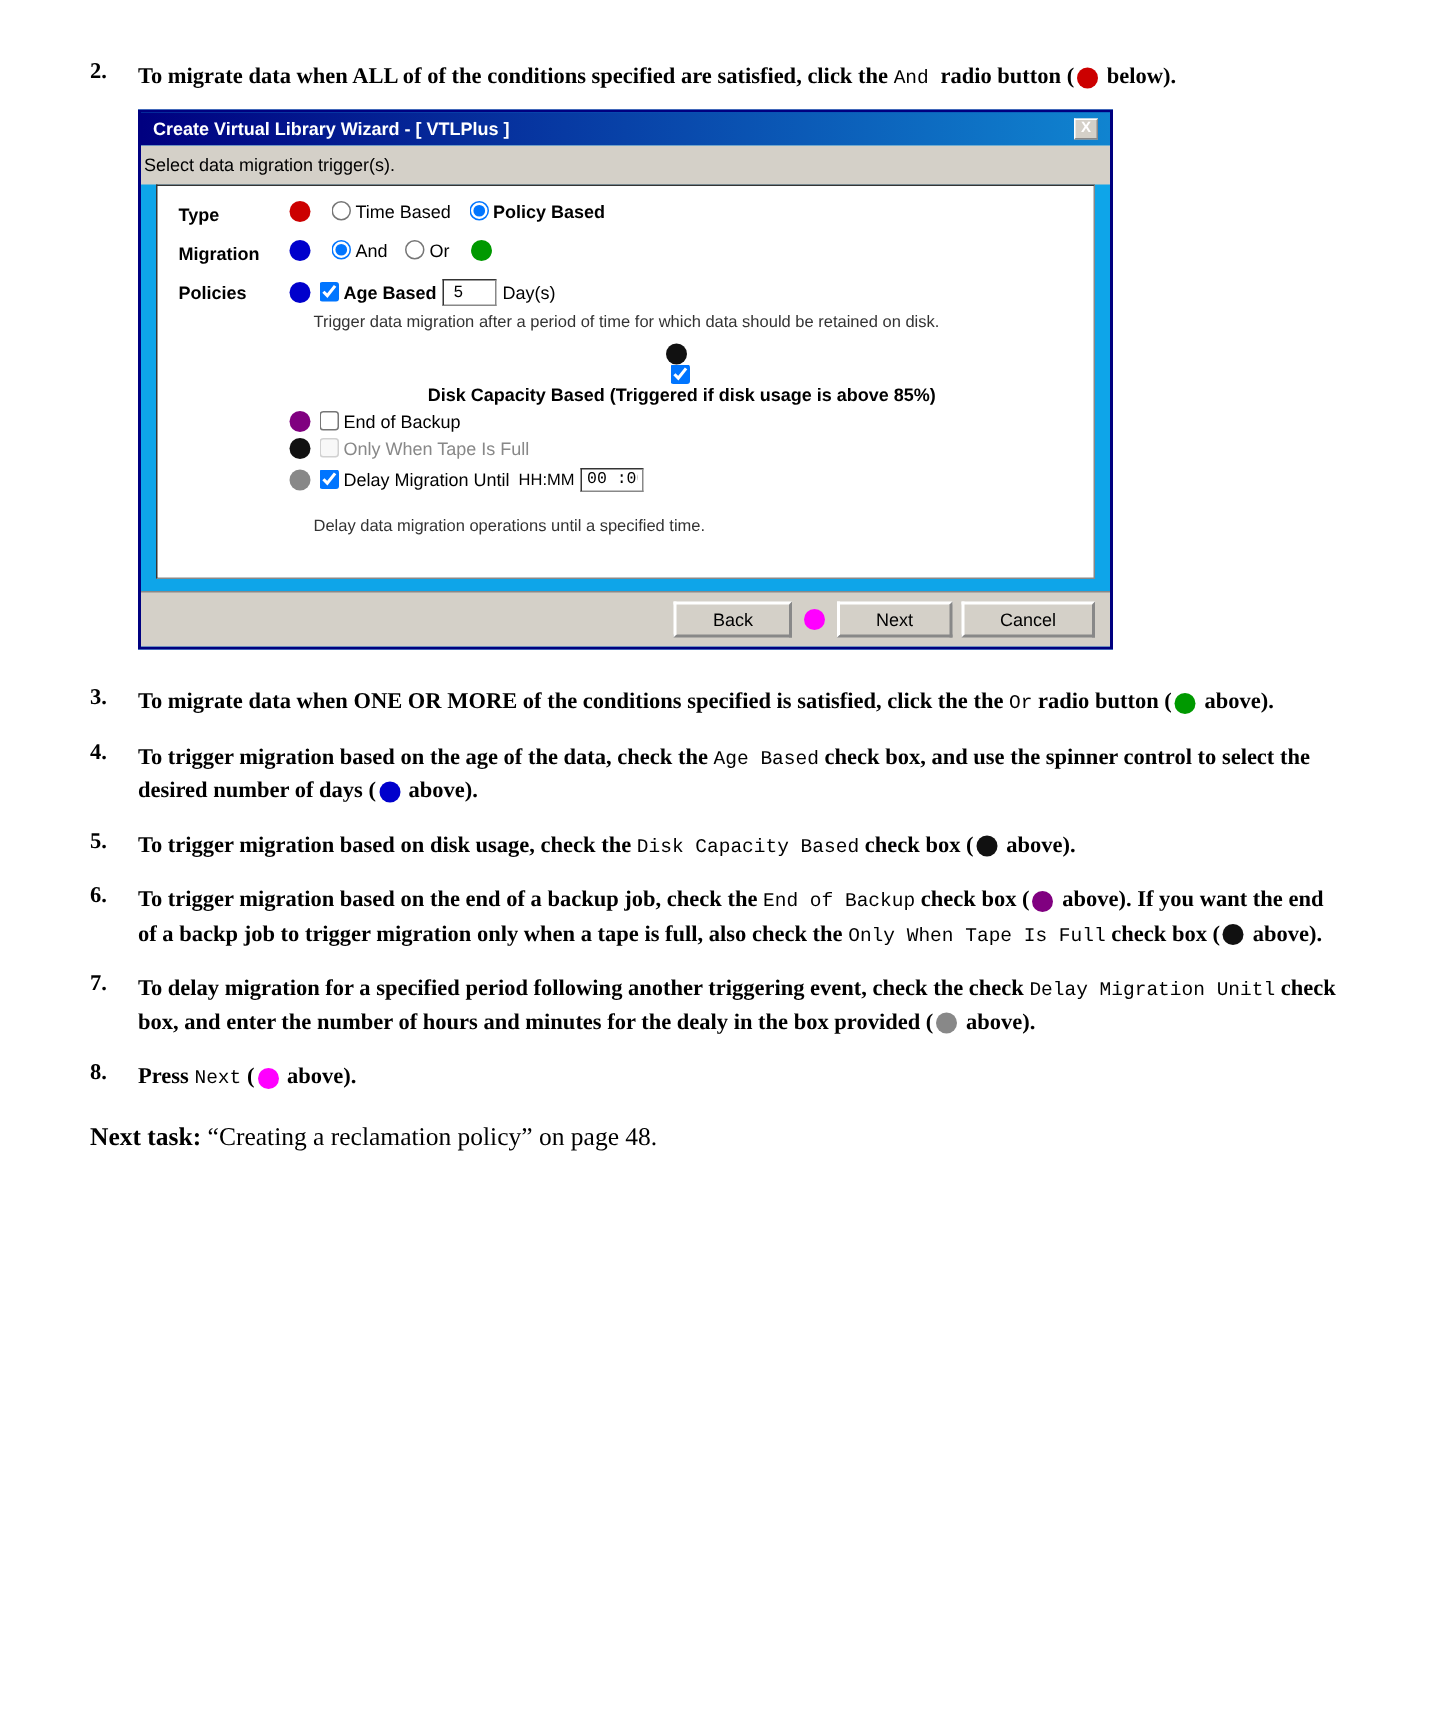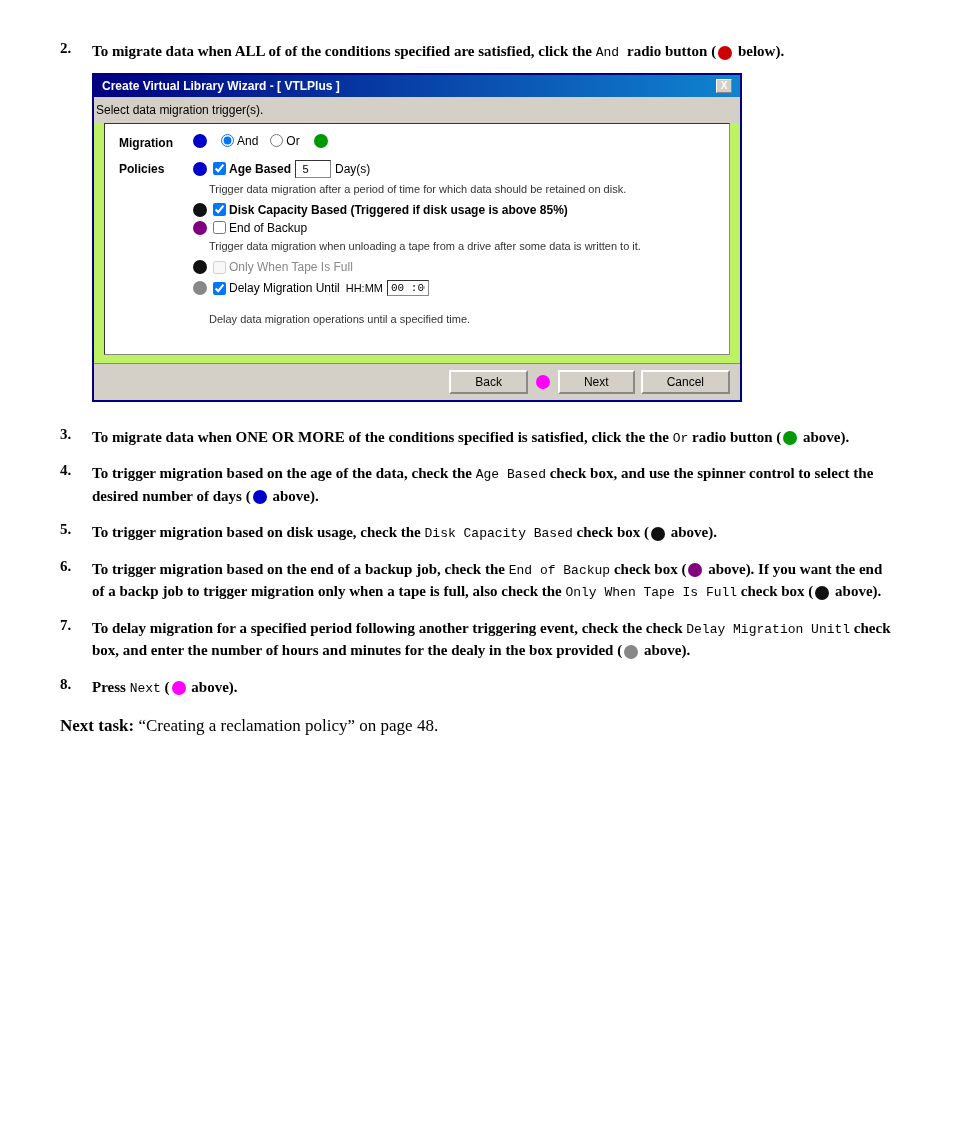--- a/index.html
+++ b/index.html
@@ -9,21 +9,21 @@
       font-size: 15px;
       color: #000;
       padding: 40px 60px;
       width: 954px;
       min-height: 1145px;
     }
 
     
     .wizard-dialog {
       border: 2px solid #000080;
-      background: #bef264;
+      background: #0ea5e9;
       width: 650px;
       margin: 10px 0 10px 0;
       font-family: Arial, sans-serif;
       font-size: 12px;
     }
 
     .wizard-titlebar {
       background: linear-gradient(to right, #000080, #1084d0);
       color: white;
       padding: 4px 8px;
@@ -196,20 +196,36 @@
 
     <div class="wizard-dialog" style="margin-top:10px;">
       <div class="wizard-titlebar">
         <span>Create Virtual Library Wizard - [ VTLPlus ]</span>
         <div class="wizard-close-btn">X</div>
       </div>
       <div class="wizard-subtitle">Select data migration trigger(s).</div>
 
       <div class="wizard-body">
 
+        <div class="wizard-row">
+          <div class="wizard-label">Type</div>
+          <div class="wizard-controls">
+            <div class="radio-group">
+              <span class="circle circle-red"></span>
+              <label class="radio-item">
+                <input type="radio" name="type" style="">
+                <span>Time Based</span>
+              </label>
+              <label class="radio-item">
+                <input type="radio" name="type" checked="" style="">
+                <span class="policy-based-label">Policy Based</span>
+              </label>
+            </div>
+          </div>
+        </div>
 
         <div class="wizard-row">
           <div class="wizard-label">Migration</div>
           <div class="wizard-controls">
             <div class="radio-group">
               <span class="circle circle-blue"></span>
               <label class="radio-item">
                 <input type="radio" name="relation" checked="" style="">
                 <span>And</span>
               </label>
@@ -228,32 +244,31 @@
 
             <div style="display:flex; align-items:center; margin-bottom:4px;">
               <span class="circle circle-blue" style="margin-right:6px;"></span>
               <input type="checkbox" checked="" style="">
               <span style="margin-left:3px; font-weight:bold;">Age Based</span>
               <input type="number" class="spinner-input" value="5" style="margin: 0px 4px;">
               <span>Day(s)</span>
             </div>
             <div class="policy-description">Trigger data migration after a period of time for which data should be retained on disk.</div>
 
-            <div style="display:flex; align-items:center; margin-bottom:4px; margin-top:4px;">
+            <div style="display:flex; align-items:center; margin-bottom:4px; margin-top:4px;flex-direction:column;">
               <span class="circle circle-black" style="margin-right:6px;"></span>
               <input type="checkbox" checked="" style="">
               <span style="margin-left:3px; font-weight:bold;">Disk Capacity Based (Triggered if disk usage is above 85%)</span>
             </div>
 
             <div style="display:flex; align-items:center; margin-bottom:4px; margin-top:4px;">
               <span class="circle circle-purple" style="margin-right:6px;"></span>
               <input type="checkbox" style="">
               <span style="margin-left:3px;">End of Backup</span>
             </div>
-            <div class="policy-description">Trigger data migration when unloading a tape from a drive after some data is written to it.</div>
 
             <div style="display:flex; align-items:center; margin-bottom:4px; margin-top:2px;">
               <span class="circle circle-black" style="margin-right:6px;"></span>
               <input type="checkbox" disabled="" style="">
               <span style="margin-left:3px; color:#888;" class="disabled-label">Only When Tape Is Full</span>
             </div>
 
             <div style="display:flex; align-items:center; margin-bottom:16px; margin-top:6px;">
               <span class="circle circle-gray" style="margin-right:6px;"></span>
               <input type="checkbox" checked="" style="">

